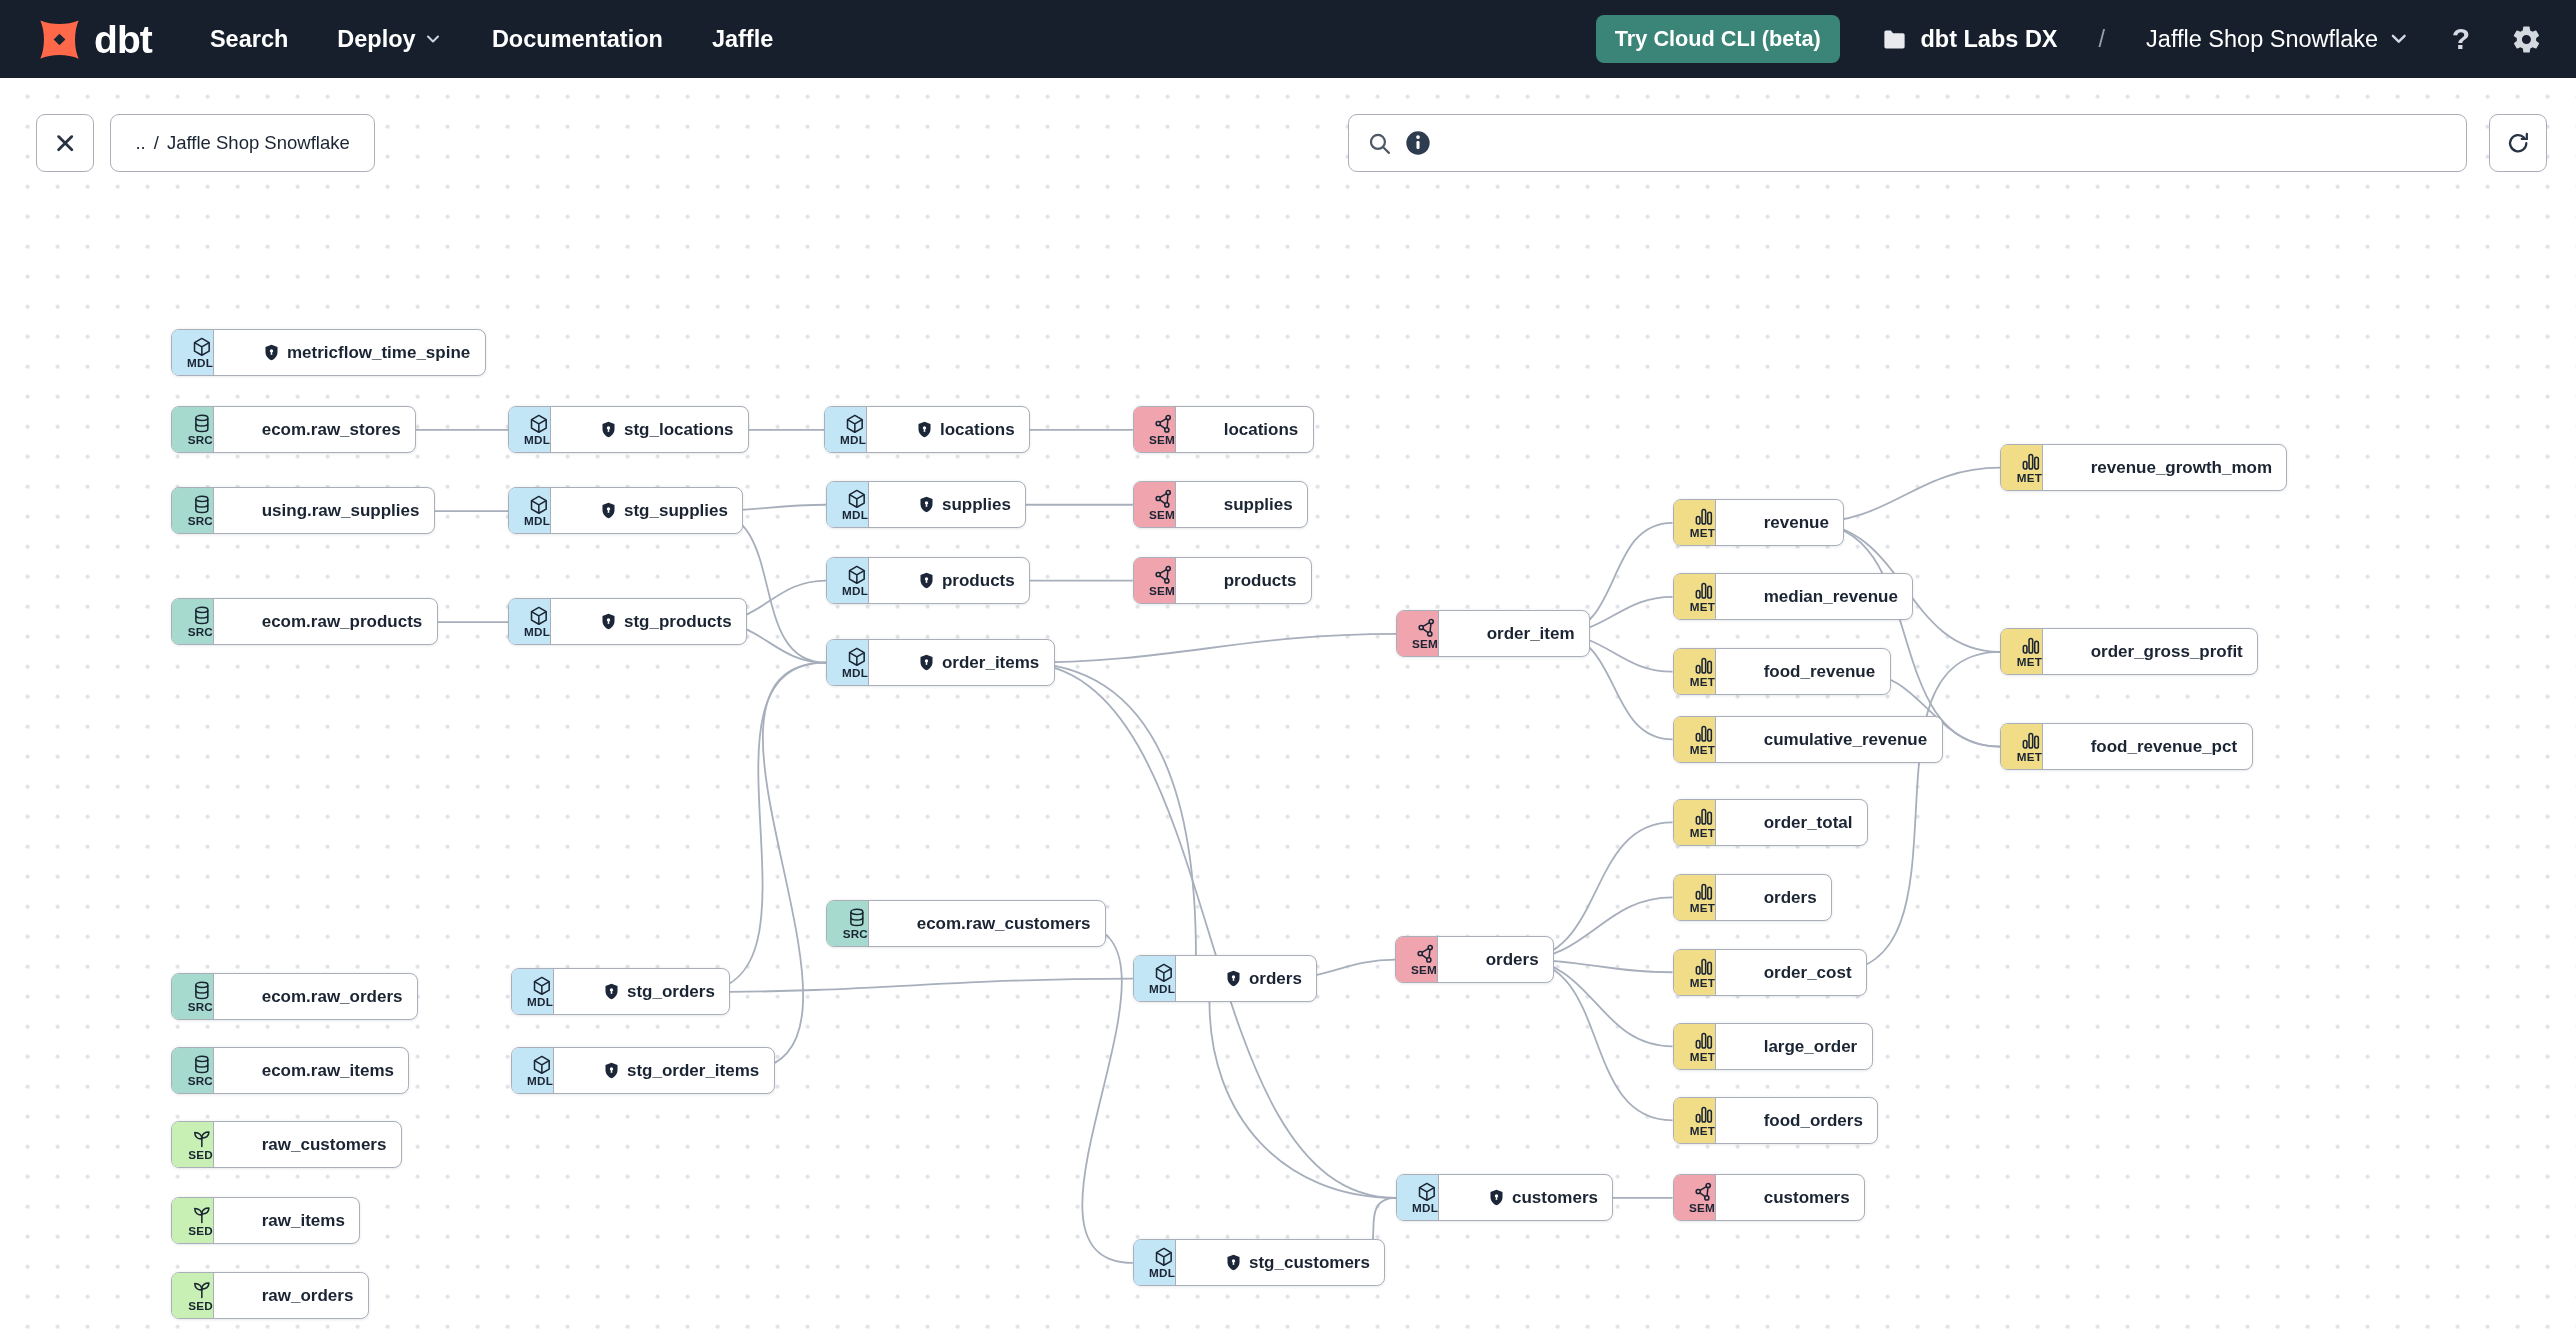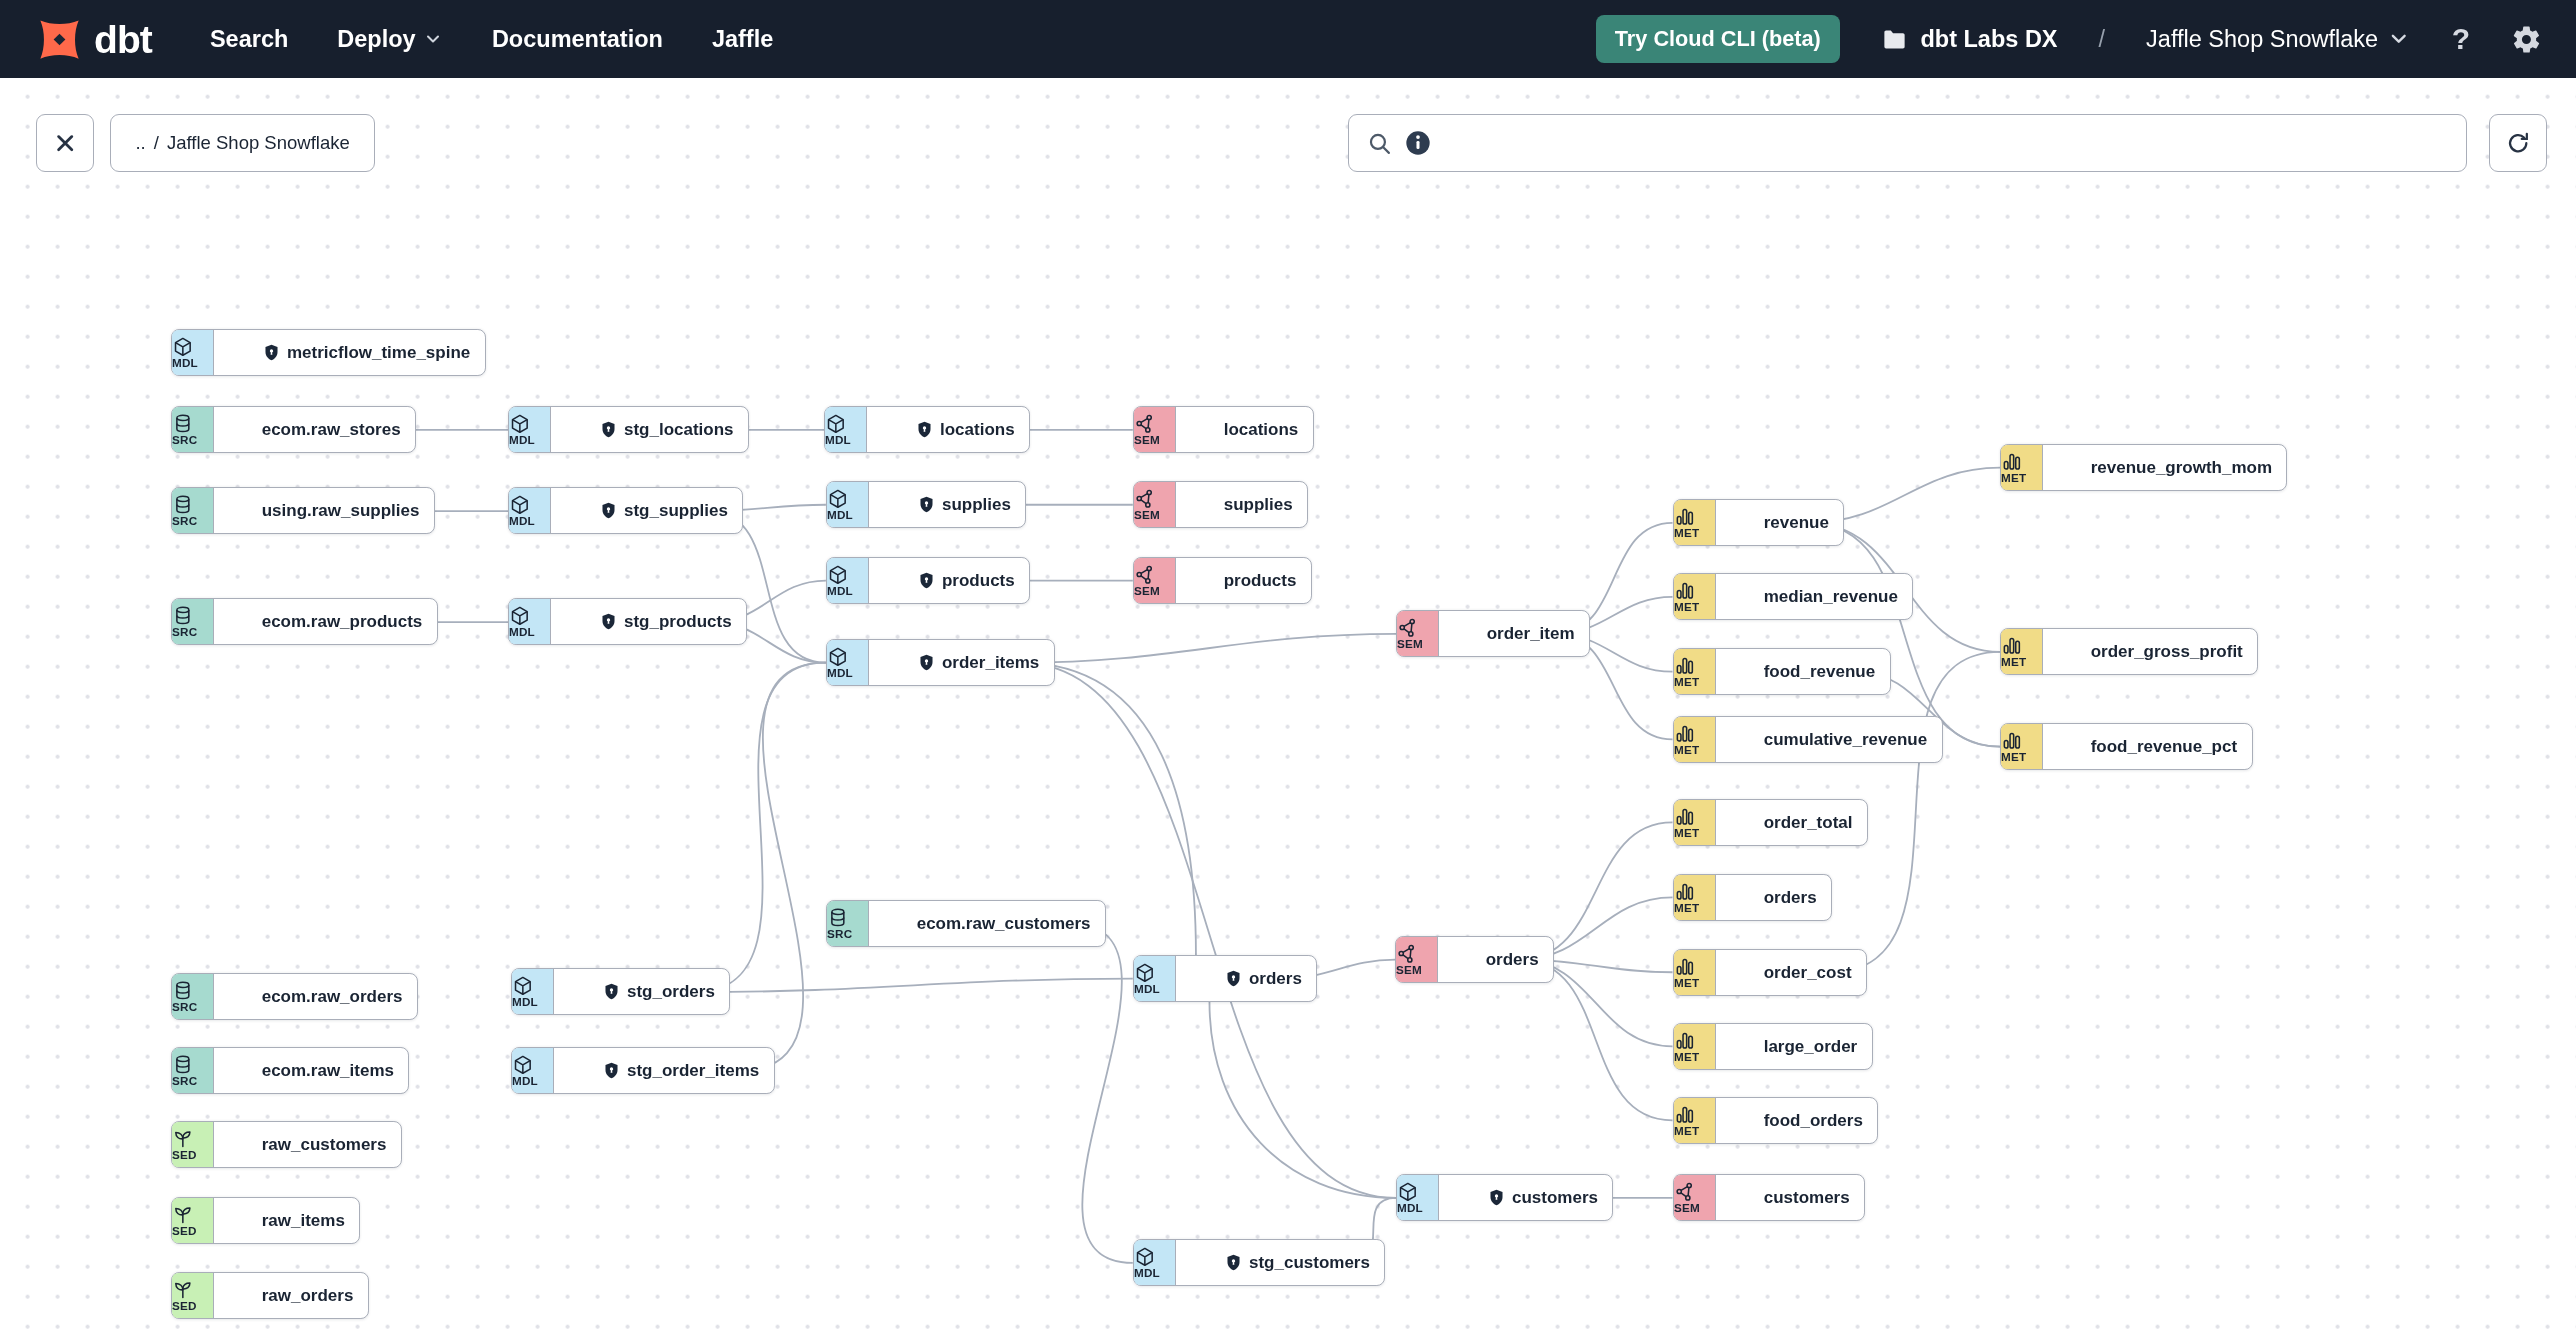--- a/index.html
+++ b/index.html
@@ -14,21 +14,21 @@
   .canvas{position:absolute;inset:0;background-color:#fff;
     background-image:radial-gradient(var(--dot) 1.8px, transparent 2.2px);
     background-size:30px 30px;background-position:12.6px 21.7px;z-index:1;}
   #edges{position:absolute;inset:0;width:2576px;height:1338px;z-index:1;}
   #nodes{position:absolute;inset:0;z-index:2;}
 
   
   .node{position:absolute;height:47px;display:inline-flex;align-items:stretch;
     background:#fff;border:1.4px solid var(--nborder);border-radius:8.1px;
     box-shadow:0 0.9px 2.7px rgba(20,30,50,.10);cursor:pointer;}
-  .node .badge{width:42px;flex:0 0 42px;display:flex;flex-direction:column;align-items:flex-start;justify-content:center;
+  .node .badge{width:42px;flex:0 0 42px;display:flex;flex-direction:column;align-items:flex-end;justify-content:center;
     border-right:1.4px solid var(--nborder);border-radius:6.3px 0 0 6.3px;gap:0;color:var(--ink);}
   .node .badge svg{width:21.7px;height:21.7px;display:block;}
   .node .badge .btxt{font-size:11.7px;font-weight:700;line-height:11.7px;letter-spacing:0.2px;}
   .node .nbody{display:flex;align-items:center;padding:0 14.4px 0 11.7px;gap:6.3px;white-space:nowrap;margin-left:36px;}
   .node .shield{width:19px;height:19px;flex:0 0 19px;color:#1b2738;}
   .node .shield svg{width:19px;height:19px;display:block;}
   .node .nname{font-size:17px;font-weight:600;color:var(--ink);}
 
   
   .nav{position:absolute;left:0;top:0;width:100%;height:78px;background:var(--nav-bg);z-index:10;

